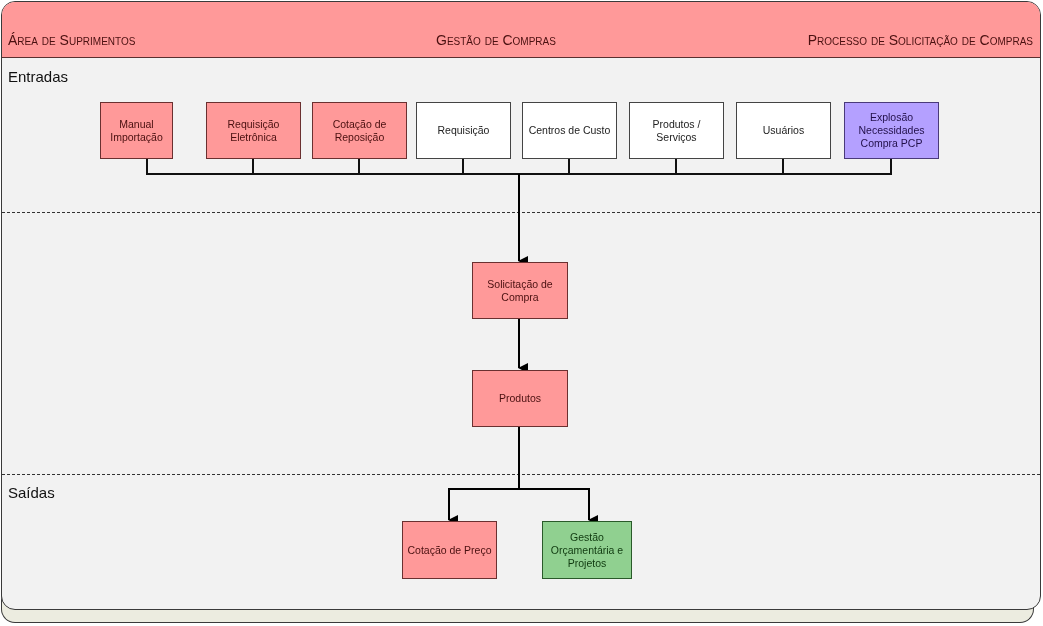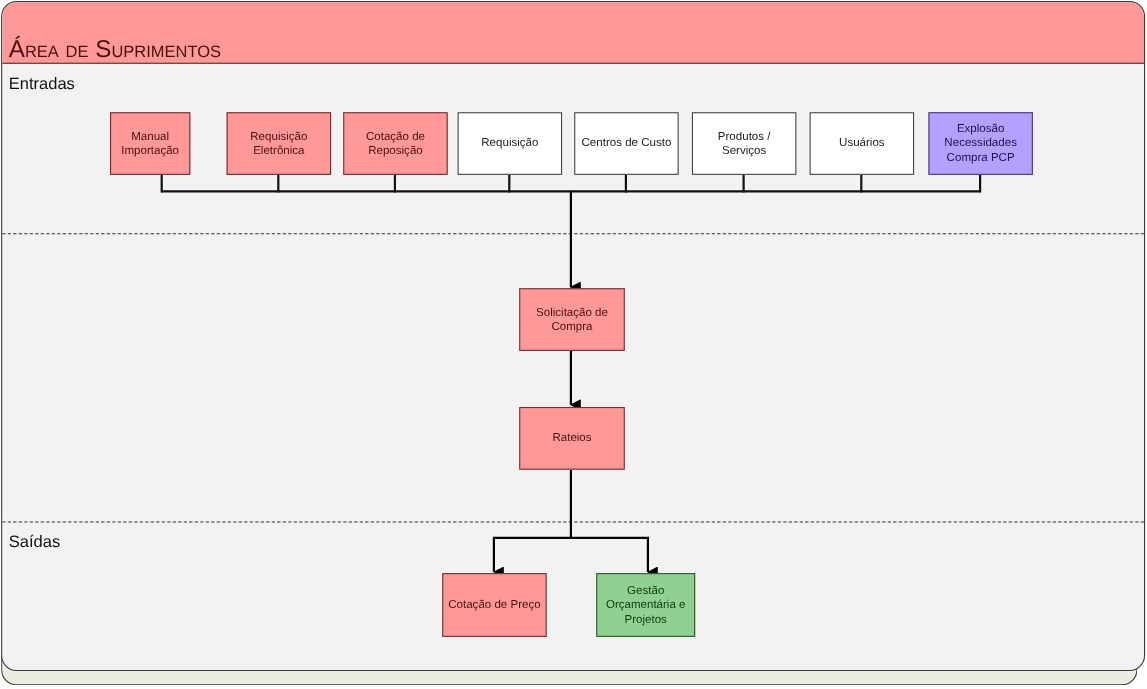--- a/index.html
+++ b/index.html
@@ -1,40 +1,42 @@
 <!DOCTYPE html>
 <html><head>
 <meta charset="utf-8">
 <style>
   html, body { margin:0; padding:0; background:#ffffff; }
   body { width:1043px; height:626px; position:relative; overflow:hidden; font-family:"Liberation Sans", sans-serif; }
   .footer-bar { position:absolute; left:1px; top:596px; width:1031px; height:26px; background:#ecece0; border:1px solid #3a3a3a; border-top:none; border-radius:0 0 14px 14px; }
   .frame { position:absolute; left:1px; top:1px; width:1038px; height:607px; background:#f2f2f2; border:1px solid #3a3a3a; border-radius:14px; overflow:hidden; }
   .header { position:absolute; left:0; top:0; width:100%; height:55px; background:#ff9999; border-bottom:1px solid #5a3030; }
-  .htext { position:absolute; top:30px; font-size:22px; color:#4a1010; font-variant:small-caps; letter-spacing:0; white-space:nowrap; }
+  .htext { position:absolute; top:30px; font-size:14px; color:#4a1010; font-variant:small-caps; letter-spacing:0; white-space:nowrap; }
   .h-left { left:6px; }
   .h-center { left:434px; }
   .h-right { right:7px; }
   .section-label { position:absolute; left:6px; font-size:15px; color:#111; }
   .dash { position:absolute; left:0; width:100%; height:0; border-top:1px dashed #333; }
   .box { position:absolute; width:94px; height:56px; border:1px solid #444; box-sizing:border-box; display:flex; align-items:center; justify-content:center; text-align:center; font-size:10.5px; line-height:13px; color:#222; }
   .box.red { background:#ff9999; color:#4a1010; border-color:#6a3030; }
   .box.white { background:#ffffff; }
   .box.purple { background:#b4a0ff; color:#22104a; border-color:#4a3a7a; }
   .box.green { background:#90d090; color:#103a10; border-color:#2a5a2a; }
   svg.conn { position:absolute; left:0; top:0; }
 </style>
 </head>
 <body>
 
 <div class="footer-bar"></div>
 
 <div class="frame">
   <div class="header">
     <span class="htext h-left">Área de Suprimentos</span>
+    <span class="htext h-center">Gestão de Compras</span>
+    <span class="htext h-right">Processo de Solicitação de Compras</span>
   </div>
 
   <span class="section-label" style="top:66px;">Entradas</span>
   <div class="dash" style="top:210px;"></div>
   <div class="dash" style="top:472px;"></div>
   <span class="section-label" style="top:482px;">Saídas</span>
 </div>
 
 <svg class="conn" width="1043" height="626">
   <defs>
@@ -88,21 +90,21 @@
     <div class="box purple" style="left: 844px; top: 102px; width: 95px; height: 57px;">
       <span style="white-space: pre-line;">Explosão
 Necessidades
 Compra PCP</span>
     </div>
     <div class="box red" style="left: 472px; top: 262px; width: 96px; height: 57px;">
       <span style="white-space: pre-line;">Solicitação de
 Compra</span>
     </div>
     <div class="box red" style="left: 472px; top: 370px; width: 96px; height: 57px;">
-      <span style="white-space: pre-line;">Rateios</span>
+      <span style="white-space: pre-line;">Produtos</span>
     </div>
     <div class="box red" style="left: 402px; top: 521px; width: 95px; height: 58px;">
       <span style="white-space: pre-line;">Cotação de Preço</span>
     </div>
     <div class="box green" style="left: 542px; top: 521px; width: 90px; height: 58px;">
       <span style="white-space: pre-line;">Gestão
 Orçamentária e
 Projetos</span>
     </div>
   </div>

